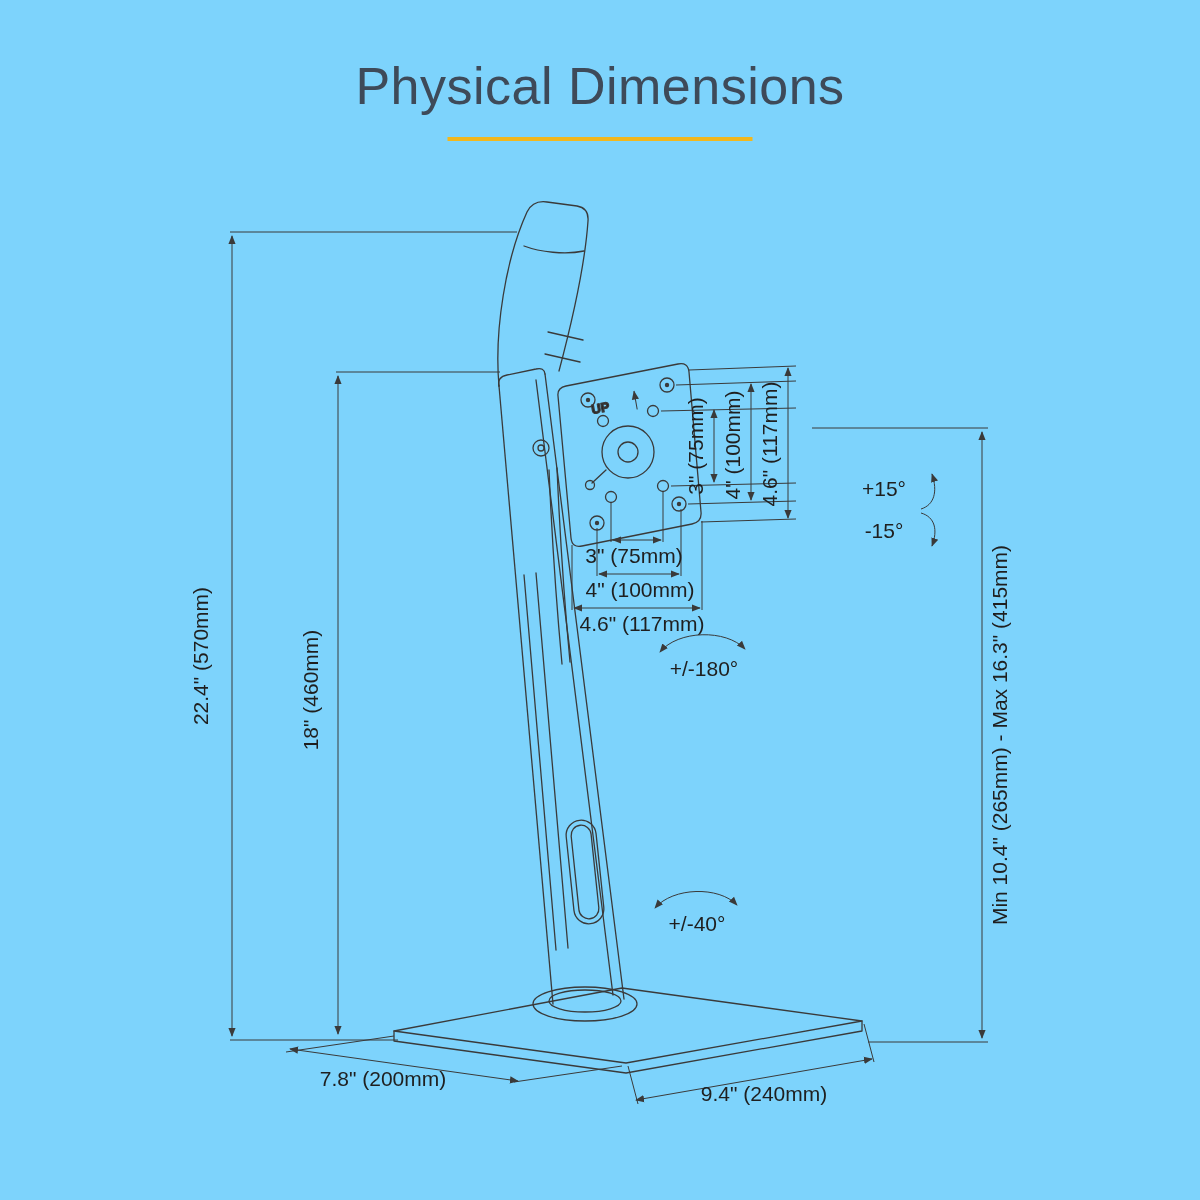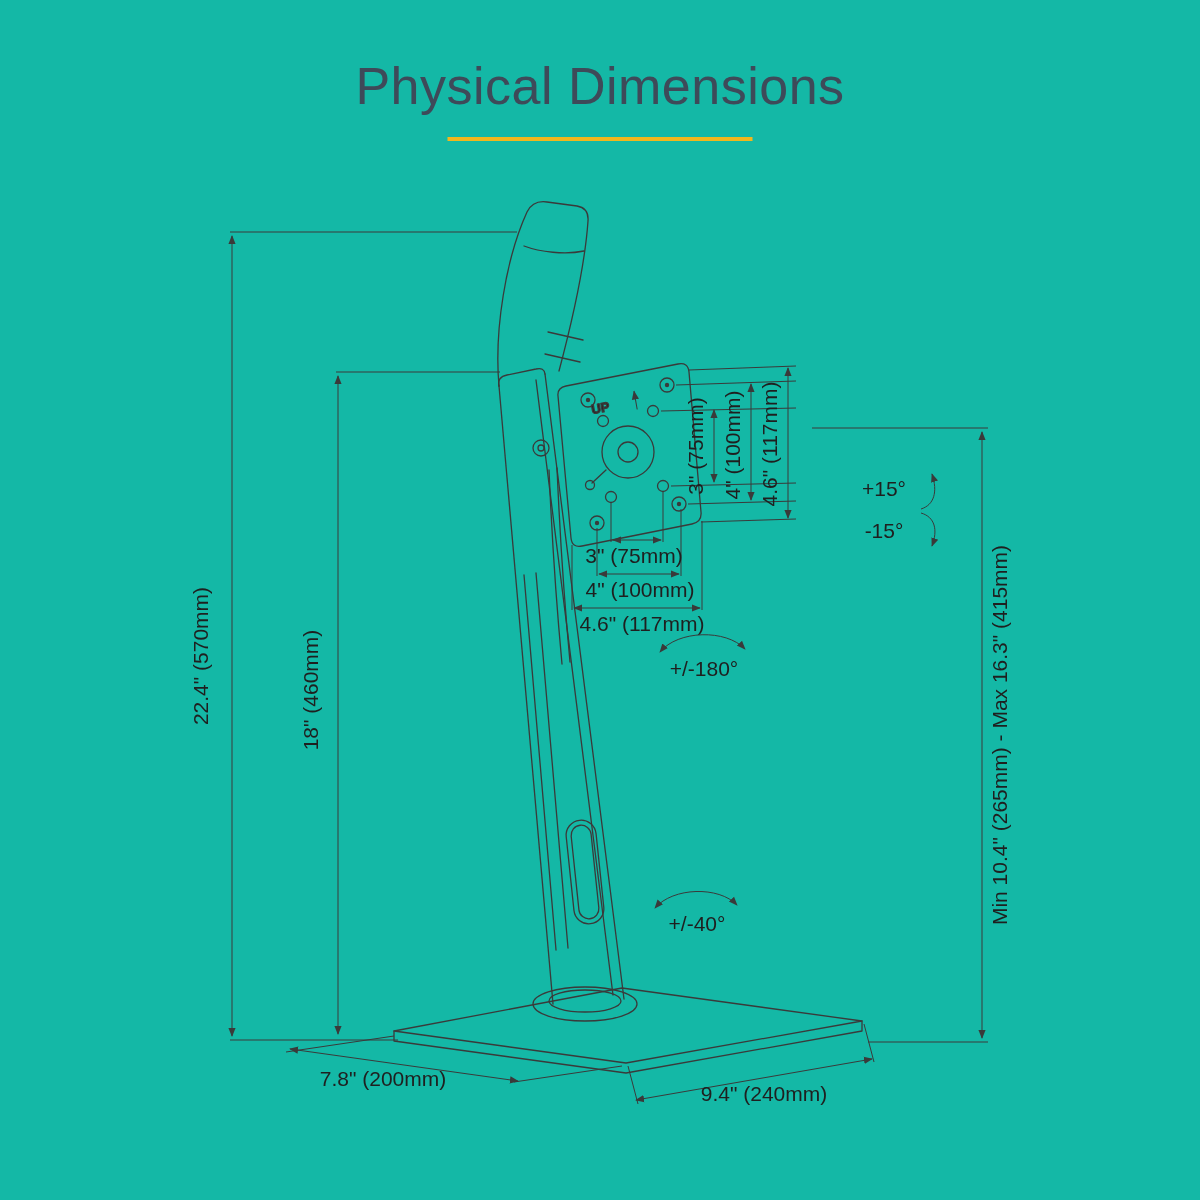--- a/index.html
+++ b/index.html
@@ -1,16 +1,16 @@
 <!DOCTYPE html>
 <html style="--title-text: #3E4A59; --accent-underline: #F2B71C; --line: #3A3A3A;"><head>
 <meta charset="utf-8">
 <style>
   html,body{margin:0;padding:0;background:#ffffff;}
-  .page{position:relative;width:1200px;height:1200px;background:#14b8a6;overflow:hidden;font-family:"Liberation Sans",sans-serif;}
+  .page{position:relative;width:1200px;height:1200px;background:#7dd3fc;overflow:hidden;font-family:"Liberation Sans",sans-serif;}
   .title{position:absolute;top:56px;left:0;width:100%;margin:0;text-align:center;
          font-size:52px;font-weight:400;letter-spacing:0.5px;color:var(--title-text,#3E4A59);
          font-family:"Liberation Sans",sans-serif;}
   .underline{position:absolute;top:137px;left:50%;transform:translateX(-50%);
              width:305px;height:4px;background:var(--accent-underline,#F2B71C);}
   svg.diagram{position:absolute;top:0;left:0;}
   .ln{fill:none;stroke:var(--line,#3A3A3A);stroke-width:1.3;stroke-linejoin:round;stroke-linecap:round;}
   .dim-line{fill:none;stroke:var(--line,#3A3A3A);stroke-width:1;}
   .ext{fill:none;stroke:var(--line,#3A3A3A);stroke-width:1;}
   text.dim{font-family:"Liberation Sans",sans-serif;font-size:21px;fill:#1F1F1F;}

